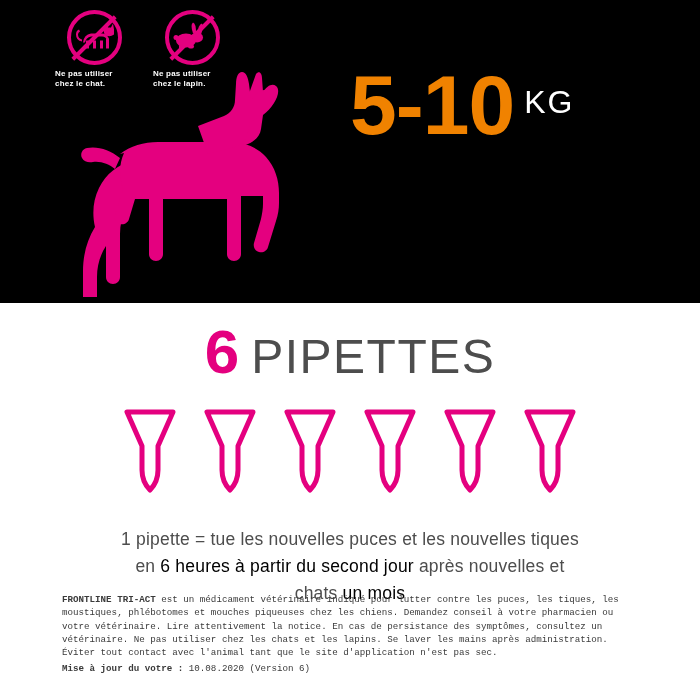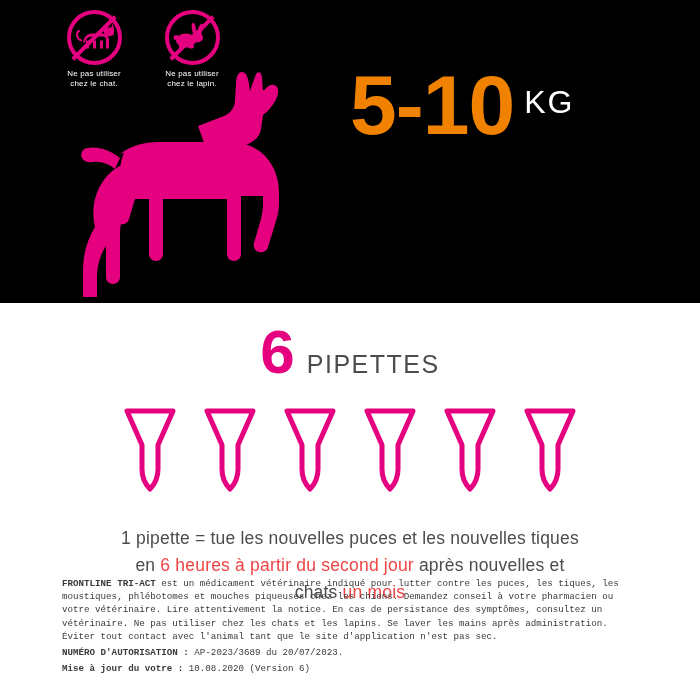--- a/index.html
+++ b/index.html
@@ -26,21 +26,21 @@
 
   
   .warnings {
     position: absolute;
     top: 10px; left: 55px;
     display: flex;
     gap: 20px;
   }
   .warn-item {
     width: 78px;
-    text-align: center;
+    font-weight: bold;
   }
   .warn-circle {
     position: relative;
     width: 55px; height: 55px;
     margin: 0 auto 4px auto;
     border: 4px solid #e4007f;
     border-radius: 50%;
     background: #000;
   }
   .warn-slash {
@@ -119,21 +119,21 @@
     gap: 12px;
   }
   .pip-count {
     color: #e4007f;
     font-size: 62px;
     font-weight: 700;
     line-height: 1;
   }
   .pip-word {
     color: #4d4d4d;
-    font-size: 25px;
+    font-size: 48px;
     letter-spacing: 1.5px;
     font-weight: 400;
   }
 
   .pipettes {
     margin-top: 18px;
     display: flex;
     justify-content: center;
     gap: 14px;
   }
@@ -141,21 +141,21 @@
   
   .claim {
     margin: 22px auto 0 auto;
     width: 620px;
     text-align: center;
     color: #4d4d4d;
     font-size: 17.5px;
     line-height: 1.55;
     letter-spacing: 0.2px;
   }
-  .claim .pink { color: #ef4444; }
+  .claim .pink { color: #000000; }
 
   
   .legal {
     position: absolute;
     left: 62px;
     bottom: 24px;
     width: 580px;
     color: #3a3a3a;
     font-size: 9.2px;
     line-height: 1.45;
@@ -395,21 +395,18 @@
         <span>chats </span><span class="pink">un mois</span>
       </div>
     </div>
 
   </div>
 
   <div class="legal">
     <p>
       <b>FRONTLINE TRI-ACT</b><span> est un médicament vétérinaire indiqué pour lutter contre les puces, les tiques, les moustiques, phlébotomes et mouches piqueuses chez les chiens. Demandez conseil à votre pharmacien ou votre vétérinaire. Lire attentivement la notice. En cas de persistance des symptômes, consultez un vétérinaire. Ne pas utiliser chez les chats et les lapins. Se laver les mains après administration. Éviter tout contact avec l'animal tant que le site d'application n'est pas sec.</span>
     </p>
-    <p class="line-auth">
-      <b>NUMÉRO D'AUTORISATION :</b><span> AP-2023/3689 du 20/07/2023.</span>
-    </p>
     <p class="line-maj">
       <b>Mise à jour du votre :</b><span> 10.08.2020 (Version 6)</span>
     </p>
   </div>
 
 </div>
 
 </body></html>

